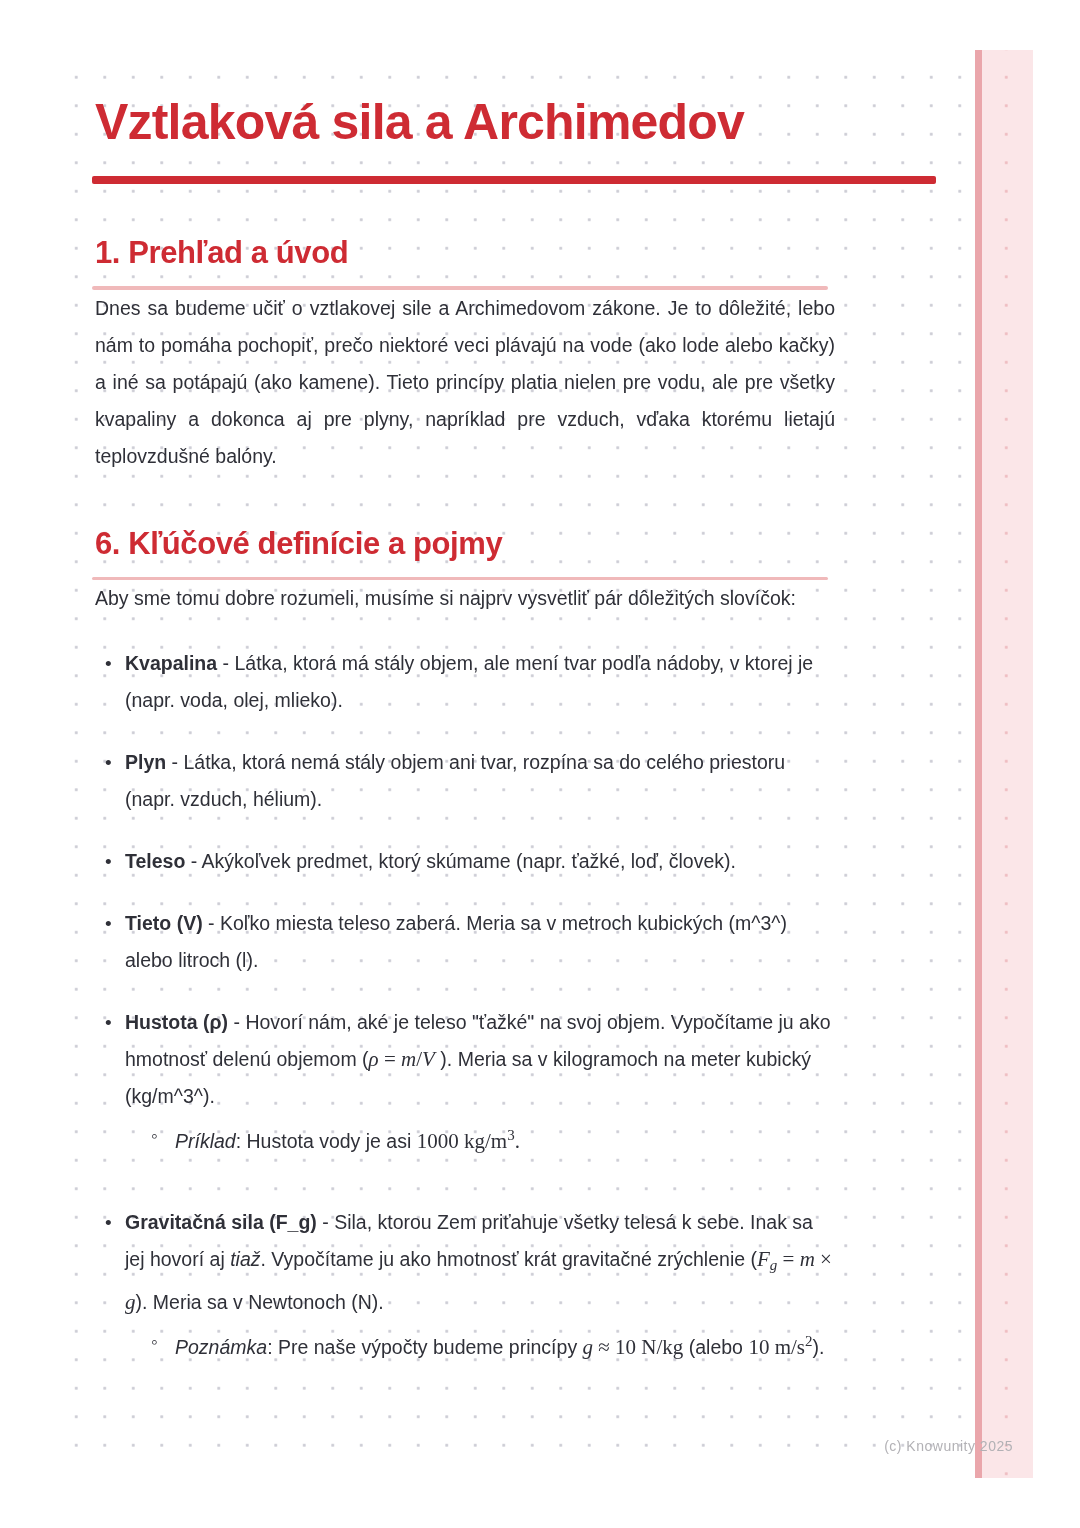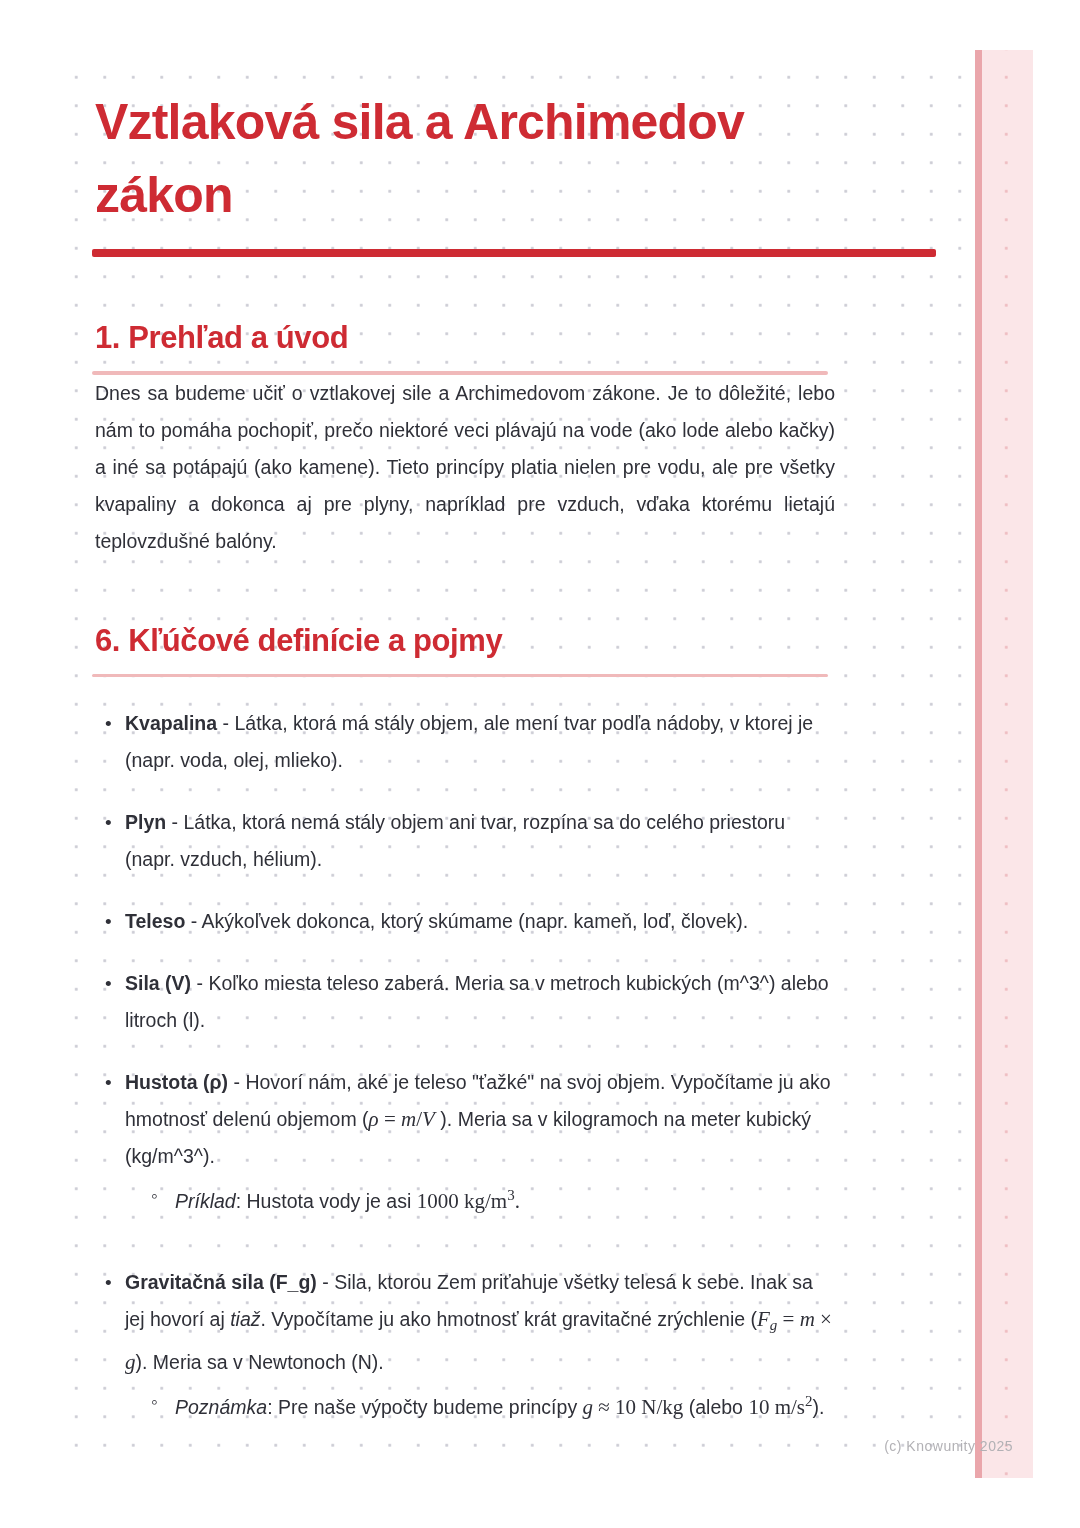--- a/index.html
+++ b/index.html
@@ -36,21 +36,21 @@
     letter-spacing:-0.8px; color:#ce2b33;
   }
   .doc-title span { display:block; }
 
   .title-rule {
     height:8px; width:844px; margin-left:-3px; margin-top:17px;
     background:#ce2b33; border-radius:2px;
   }
 
   h2.section-heading {
-    margin-top:60px;
+    margin-top:48px;
     font-size:31px; line-height:41px; font-weight:bold;
     letter-spacing:-0.4px; color:#ce2b33;
   }
   .h-rule {
     height:3.5px; width:736px; margin-left:-3px; margin-top:13px;
     background:#f0b9ba; border-radius:2px;
   }
 
   p.lead {
     font-size:19.5px; line-height:37px;
@@ -93,47 +93,47 @@
 </head>
 <body>
 
 <div class="page">
   <div class="dot-grid"></div>
   <div class="side-band"></div>
 
   <div class="content">
     <h1 class="doc-title">
       <span>Vztlaková sila a Archimedov</span>
-      <span>zákon</span>
     </h1>
     <div class="title-rule"></div>
 
     <h2 class="section-heading">1. Prehľad a úvod</h2>
     <div class="h-rule"></div>
     <p class="lead">Dnes sa budeme učiť o vztlakovej sile a Archimedovom zákone. Je to dôležité, lebo nám to pomáha pochopiť, prečo niektoré veci plávajú na vode (ako lode alebo kačky) a iné sa potápajú (ako kamene). Tieto princípy platia nielen pre vodu, ale pre všetky kvapaliny a dokonca aj pre plyny, napríklad pre vzduch, vďaka ktorému lietajú teplovzdušné balóny.</p>
 
     <h2 class="section-heading">6. Kľúčové definície a pojmy</h2>
     <div class="h-rule"></div>
+    <p class="lead">Aby sme tomu dobre rozumeli, musíme si najprv vysvetliť pár dôležitých slovíčok:</p>
 
     <ul class="def-list" id="def-list">
         <li>
           <span class="marker">•</span>
           <div class="li-body"><span class="term">Kvapalina</span><span class="seg-p"> - Látka, ktorá má stály objem, ale mení tvar podľa nádoby, v ktorej je (napr. voda, olej, mlieko).</span></div>
         </li>
         <li>
           <span class="marker">•</span>
           <div class="li-body"><span class="term">Plyn</span><span class="seg-p"> - Látka, ktorá nemá stály objem ani tvar, rozpína sa do celého priestoru (napr. vzduch, hélium).</span></div>
         </li>
         <li>
           <span class="marker">•</span>
-          <div class="li-body"><span class="term">Teleso</span><span class="seg-p"> - Akýkoľvek dokonca, ktorý skúmame (napr. kameň, loď, človek).</span></div>
+          <div class="li-body"><span class="term">Teleso</span><span class="seg-p"> - Akýkoľvek predmet, ktorý skúmame (napr. ťažké, loď, človek).</span></div>
         </li>
         <li>
           <span class="marker">•</span>
-          <div class="li-body"><span class="term">Sila (V)</span><span class="seg-p"> - Koľko miesta teleso zaberá. Meria sa v metroch kubických (m^3^) alebo litroch (l).</span></div>
+          <div class="li-body"><span class="term">Tieto (V)</span><span class="seg-p"> - Koľko miesta teleso zaberá. Meria sa v metroch kubických (m^3^) alebo litroch (l).</span></div>
         </li>
         <li class="gap-lg">
           <span class="marker">•</span>
           <div class="li-body"><span class="term">Hustota (ρ)</span><span class="seg-p"> - Hovorí nám, aké je teleso "ťažké" na svoj objem. Vypočítame ju ako hmotnosť delenú objemom (</span><span class="seg-mi">ρ</span><span class="seg-m"> = </span><span class="seg-mi">m</span><span class="seg-m">/</span><span class="seg-mi">V</span><span class="seg-p"> ). Meria sa v kilogramoch na meter kubický (kg/m^3^).</span><div class="sub-item">
               <span class="sub-marker">◦</span>
               <div class="sub-body"><span class="seg-i">Príklad</span><span class="seg-p">: Hustota vody je asi </span><span class="seg-m">1000 kg/m</span><span class="seg-msup">3</span><span class="seg-m">.</span></div>
             </div></div>
         </li>
         <li class="gap-lg">
           <span class="marker">•</span>

